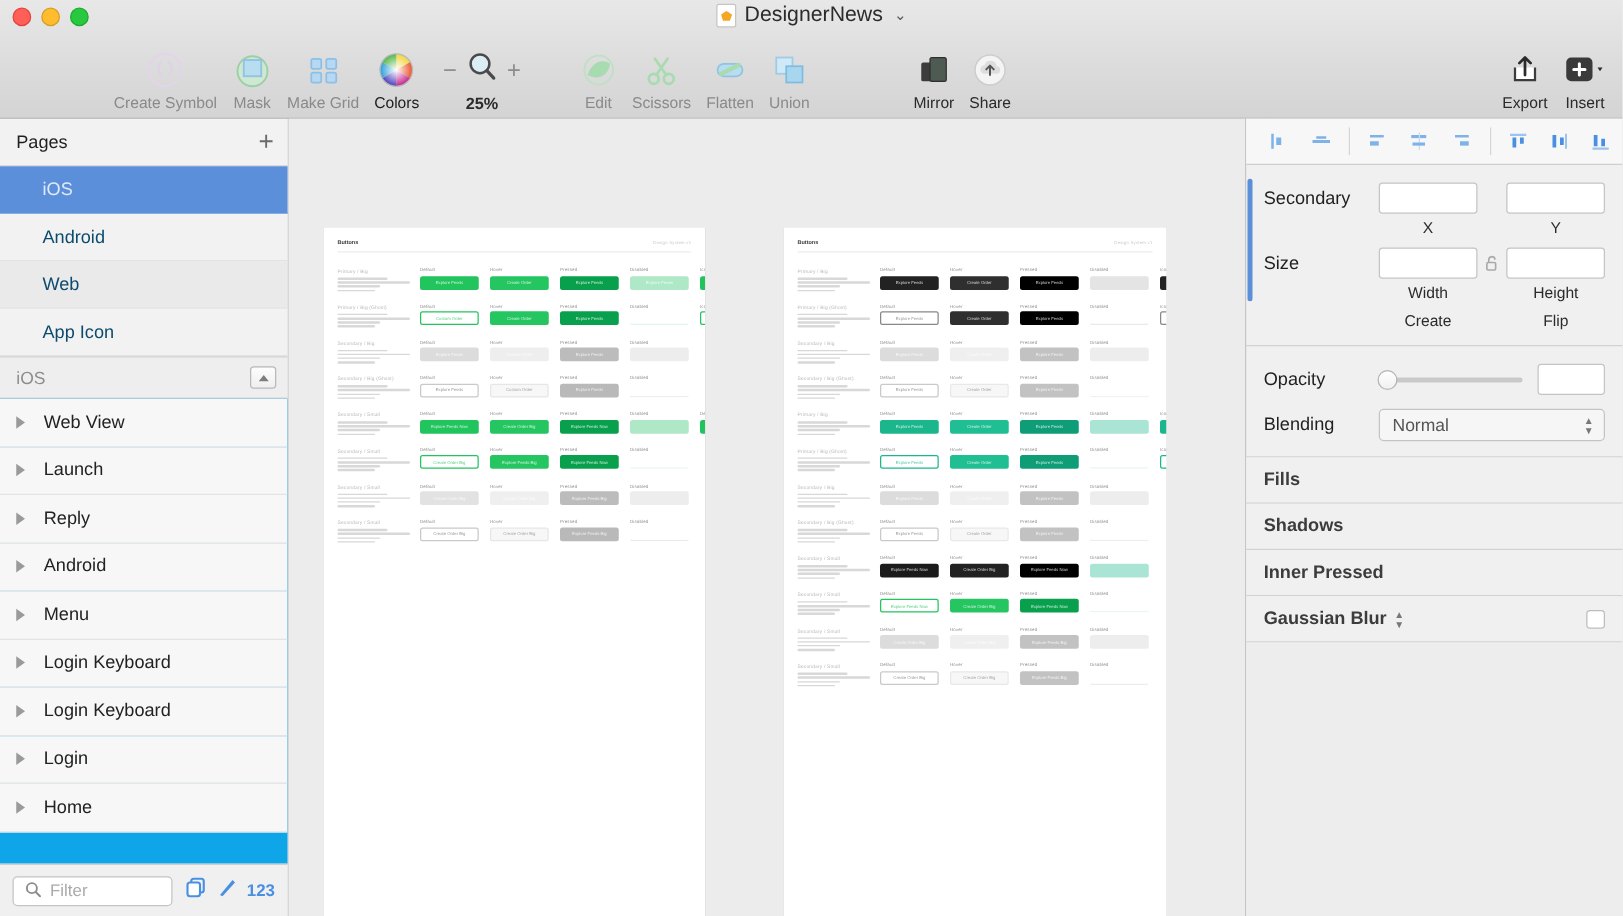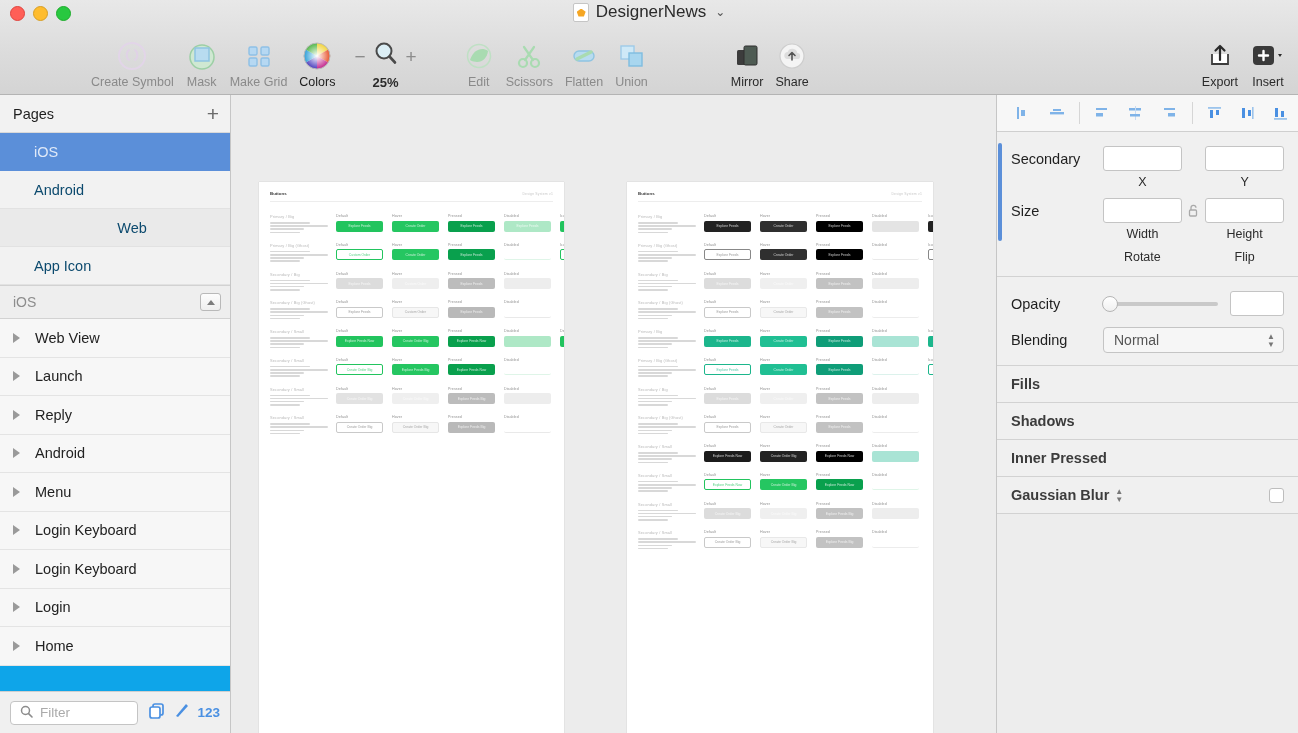--- a/index.html
+++ b/index.html
@@ -71,21 +71,21 @@
     background: #f2f2f2; border-bottom: 1px solid #d9d9d9;
   }
   .plus { font-size: 21px; color: #6b6b6b; line-height: 1; font-weight: 300; }
 
   .page-row {
     height: 38px; display: flex; align-items: center; padding-left: 34px;
     font-size: 14.5px; color: #0c4a6e; border-bottom: 1px solid #e2e2e2;
     background: #f2f2f2;
   }
   .page-row.sel { background: #5b8fd9; color: #dfe9f8; border-bottom-color: #5b8fd9; }
-  .page-row.alt { background: #eaeaea; justify-content: center; }
+  .page-row.alt { background: #eaeaea; }
 
   .layers-hdr {
     height: 34px; display: flex; align-items: center; justify-content: space-between;
     padding: 0 9px 0 13px; font-size: 14px; color: #8d8d8d;
     background: #eeeeee; border-top: 1px solid #d2d2d2; border-bottom: 1px solid #d2d2d2;
   }
   .collapse-btn {
     width: 21px; height: 18px; border: 1px solid #b9b9b9; border-radius: 3px;
     background: linear-gradient(#fdfdfd,#efefef);
     display: flex; align-items: center; justify-content: center;
@@ -1331,21 +1331,21 @@
         </div>
         <div class="sub-row">
           <span class="s1"></span>
           <span class="sub-lbl s2">Width</span>
           <span class="s3"></span>
           <span class="sub-lbl s2">Height</span>
         </div>
 
         <div class="sub-row" style="margin-bottom:0">
           <span class="s1"></span>
-          <span class="sub-lbl s2">Rotate</span>
+          <span class="sub-lbl s2">Create</span>
           <span class="s3"></span>
           <span class="sub-lbl s2">Flip</span>
         </div>
       </div>
 
       <div class="insp-sec">
         <div class="opacity-row">
           <span class="f-lbl">Opacity</span>
           <span class="slider">
               <span class="knob"></span>

